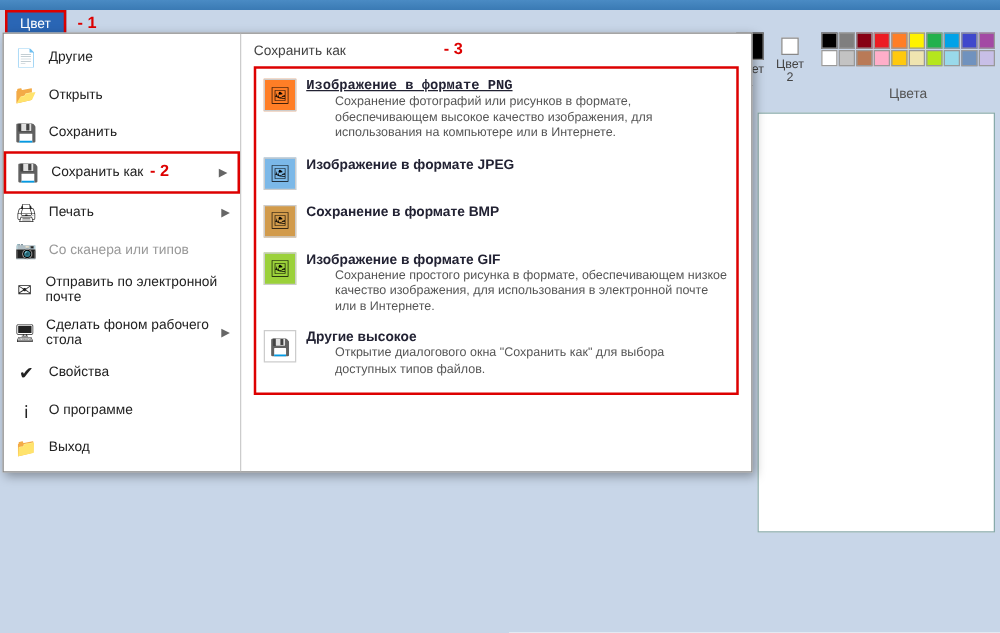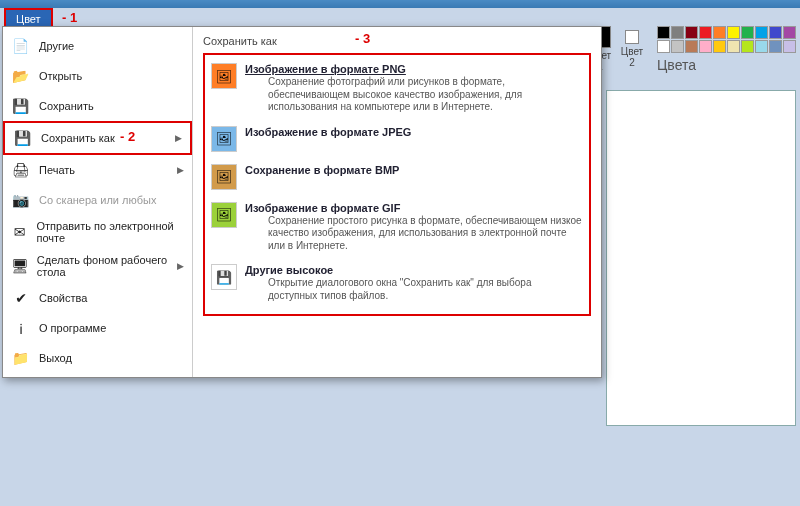--- a/index.html
+++ b/index.html
@@ -10,41 +10,41 @@
 .file-btn { position: absolute; top: 8px; left: 4px; background: #2a66b5; color: #fff; font-size: 11px; padding: 3px 10px; border: 2px solid #d00; cursor: pointer; }
 .ann1 { position: absolute; top: 10px; left: 62px; color: #d00; font-size: 13px; font-weight: bold; }
 
 .ribbon-right { position: absolute; top: 26px; right: 4px; display: flex; gap: 10px; align-items: flex-start; }
 .color-pair { display: flex; gap: 2px; align-items: center; }
 .color-sel { width: 30px; text-align: center; font-size: 10px; color: #444; }
 .color-sel .sw { width: 22px; height: 22px; margin: 0 auto 2px; border: 1px solid #888; }
 .color-sel .sw.small { width: 14px; height: 14px; }
 .palette { display: grid; grid-template-columns: repeat(10, 13px); grid-auto-rows: 13px; gap: 1px; }
 .palette div { border: 1px solid #999; }
-.pal-label { font-size: 14px; color: #555; text-align: left; margin-top: 4px; }
+.pal-label { font-size: 11px; color: #555; text-align: center; margin-top: 16px; }
 
 .canvas { position: absolute; top: 90px; left: 606px; right: 4px; bottom: 80px; background: #fff; border: 1px solid #8aa; }
 
 .menu { position: absolute; top: 26px; left: 2px; width: 600px; background: #fff; border: 1px solid #888; box-shadow: 2px 3px 8px rgba(0,0,0,.35); display: flex; }
 .menu-left { width: 190px; border-right: 1px solid #ccc; padding: 4px 0; }
 .menu-item { display: flex; align-items: center; gap: 8px; padding: 5px 8px; font-size: 11px; color: #222; cursor: pointer; position: relative; }
 .menu-item.disabled { color: #999; }
 .menu-item.selected { border: 2px solid #d00; }
 .menu-item .arrow { margin-left: auto; color: #666; font-size: 9px; }
 .mi-icon { width: 20px; height: 20px; display: flex; align-items: center; justify-content: center; font-size: 14px; }
 .ann2 { position: absolute; top: 129px; left: 120px; color: #d00; font-size: 13px; font-weight: bold; z-index: 20; }
 
 .menu-right { flex: 1; padding: 6px 10px; position: relative; }
 .menu-right-title { font-size: 11px; color: #444; padding: 2px 0 6px; }
 .ann3 { position: absolute; top: 4px; left: 162px; color: #d00; font-size: 13px; font-weight: bold; }
 .sub-box { border: 2px solid #d00; padding: 4px; }
 .sub-item { display: flex; gap: 8px; padding: 4px 2px 8px; cursor: pointer; }
 .sub-icon { width: 26px; height: 26px; flex: none; border: 1px solid #ccc; display: flex; align-items: center; justify-content: center; font-size: 13px; }
 .sub-text .t { font-size: 11px; font-weight: 600; color: #223; }
-.sub-text .t.u { text-decoration: underline; }
+.sub-text .t.u { text-decoration: underline; font-family: Liberation Mono, monospace; }
 .sub-text .d { font-size: 10px; color: #555; line-height: 1.25; margin-top: 1px; margin-left: 23px; }
 </style>
 </head>
 <body>
 
 <div class="titlebar"></div>
 
 <div class="file-btn">Цвет</div>
 <div class="ann1">- 1</div>
 
@@ -107,21 +107,21 @@
         <span>Сохранить как</span>
         <span class="arrow">▶</span>
       </div>
       <div class="menu-item">
         <span class="mi-icon">🖨</span>
         <span>Печать</span>
         <span class="arrow">▶</span>
       </div>
       <div class="menu-item disabled">
         <span class="mi-icon">📷</span>
-        <span>Со сканера или любых</span>
+        <span>Со сканера или типов</span>
       </div>
       <div class="menu-item">
         <span class="mi-icon">✉</span>
         <span>Отправить по электронной почте</span>
       </div>
       <div class="menu-item">
         <span class="mi-icon">🖥</span>
         <span>Сделать фоном рабочего стола</span>
         <span class="arrow">▶</span>
       </div>

